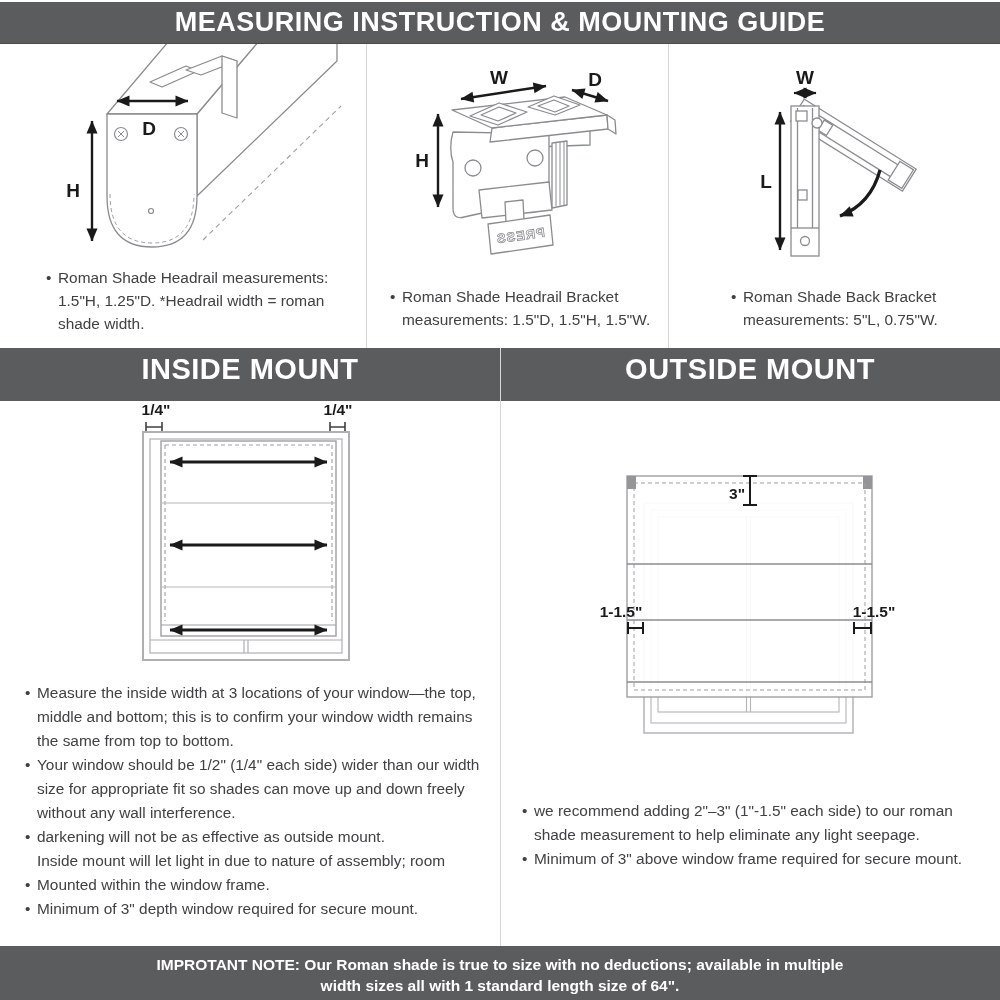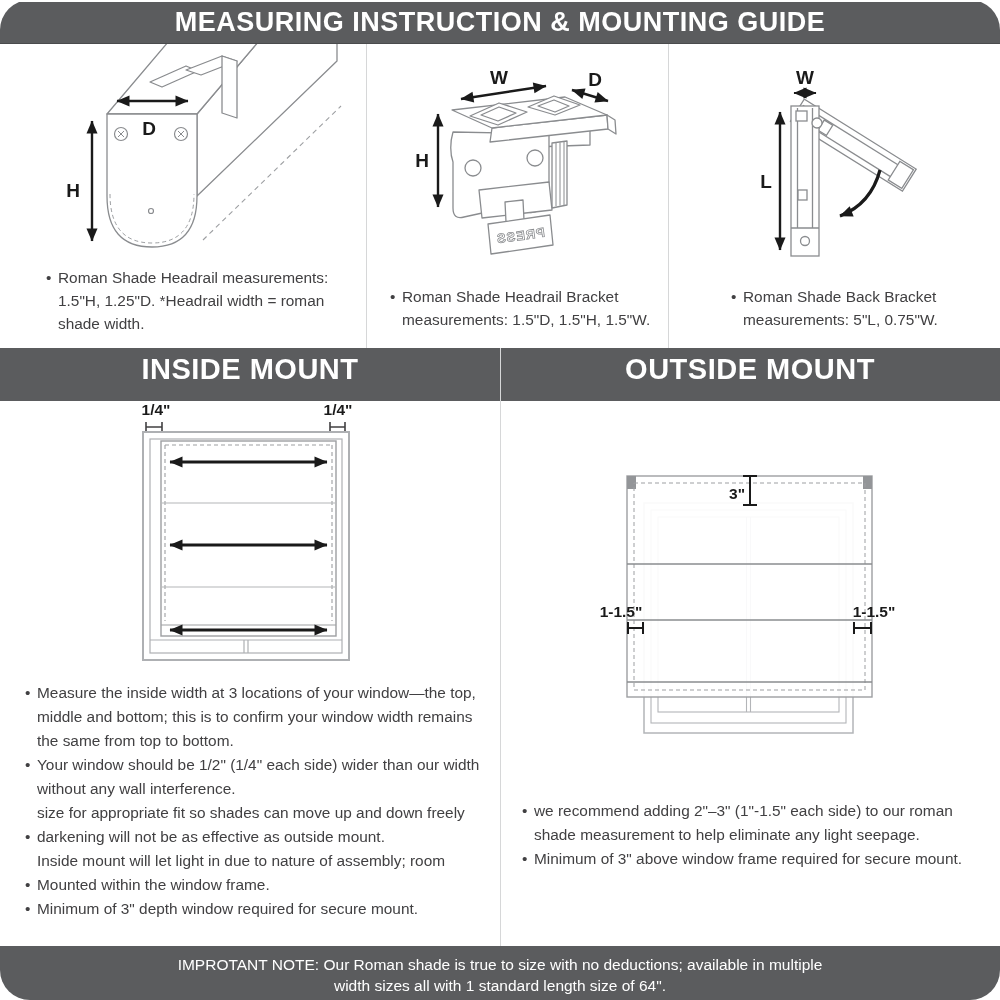--- a/index.html
+++ b/index.html
@@ -1,24 +1,24 @@
 <!DOCTYPE html>
 <html><head>
 <meta charset="utf-8">
 <style>
   html,body{margin:0;padding:0;background:#fff;}
   .page{position:relative;width:1000px;height:1000px;background:#fff;overflow:hidden;
-        font-family:"Liberation Sans",sans-serif;color:#414042;border-radius:30px;}
+        font-family:"Liberation Sans",sans-serif;color:#414042;}
   .bar{position:absolute;left:0;right:0;background:#5b5c5e;color:#fff;text-align:center;}
   .topbar{top:2px;height:41px;line-height:41px;font-size:27px;font-weight:bold;letter-spacing:.5px;
           border-bottom:1px solid #4a4b4d;}
   .mountbars{top:348px;height:53px;}
   .mount-title{position:absolute;top:0;height:42px;line-height:42px;width:500px;
                font-size:29px;font-weight:bold;letter-spacing:.5px;}
-  .footbar{top:946px;height:54px;font-size:15.5px;font-weight:normal;line-height:21px;padding-top:8px;
+  .footbar{top:946px;height:54px;font-size:15.5px;font-weight:bold;line-height:21px;padding-top:8px;
            box-sizing:border-box;}
   .vdiv{position:absolute;width:1px;background:#d6d7d8;z-index:5;}
   .panel{position:absolute;top:44px;height:304px;}
   .panel svg{position:absolute;left:0;top:0;}
   .caption,.blist{font-size:15.4px;}
   .caption{position:absolute;line-height:23px;}
   .cap-line,.note-line{position:relative;padding-left:12px;}
   .bullet-glyph{position:absolute;left:0;top:0;}
   .blist{position:absolute;list-style:none;margin:0;padding:0;line-height:24px;}
   .blist li{position:relative;padding-left:12px;}
@@ -203,22 +203,22 @@
     <ul class="blist" style="left:25px;top:291px;width:462px;">
       <li>
         <span class="bullet-glyph">•</span>
         <div class="note-line" style="padding-left:0">Measure the inside width at 3 locations of your window—the top,</div>
         <div class="note-line" style="padding-left:0">middle and bottom; this is to confirm your window width remains</div>
         <div class="note-line" style="padding-left:0">the same from top to bottom.</div>
       </li>
       <li>
         <span class="bullet-glyph">•</span>
         <div class="note-line" style="padding-left:0">Your window should be 1/2" (1/4" each side) wider than our width</div>
+        <div class="note-line" style="padding-left:0">size for appropriate fit so shades can move up and down freely</div>
         <div class="note-line" style="padding-left:0">without any wall interference.</div>
-        <div class="note-line" style="padding-left:0">size for appropriate fit so shades can move up and down freely</div>
       </li>
       <li>
         <span class="bullet-glyph">•</span>
         <div class="note-line" style="padding-left:0">darkening will not be as effective as outside mount.</div>
         <div class="note-line" style="padding-left:0">Inside mount will let light in due to nature of assembly; room</div>
       </li>
       <li>
         <span class="bullet-glyph">•</span>
         <div class="note-line" style="padding-left:0">Mounted within the window frame.</div>
       </li>

